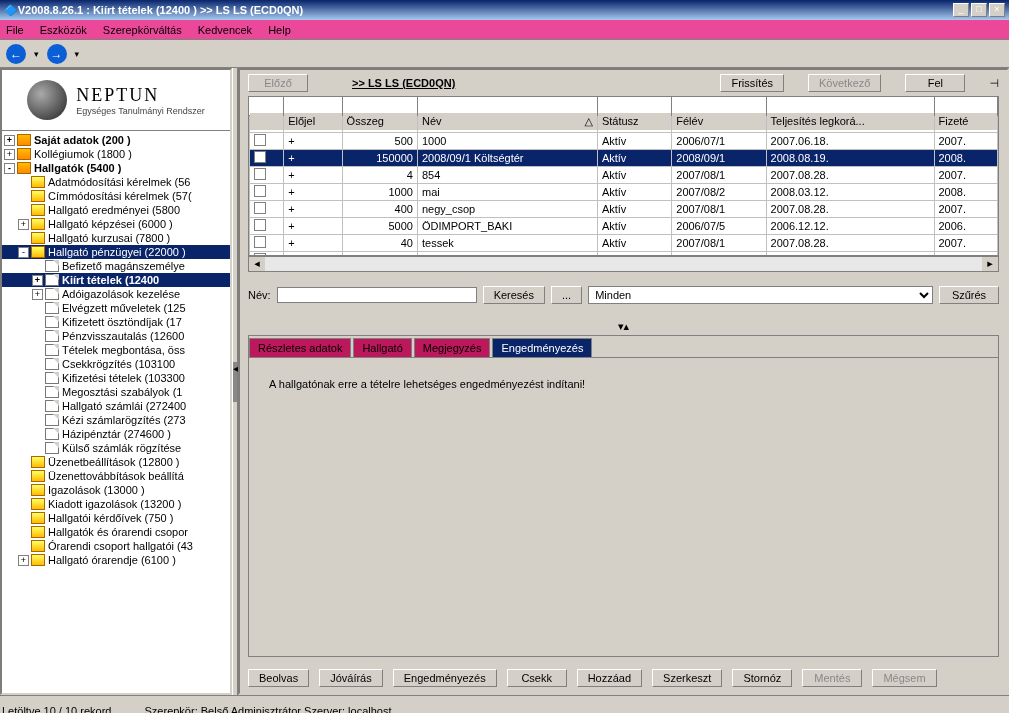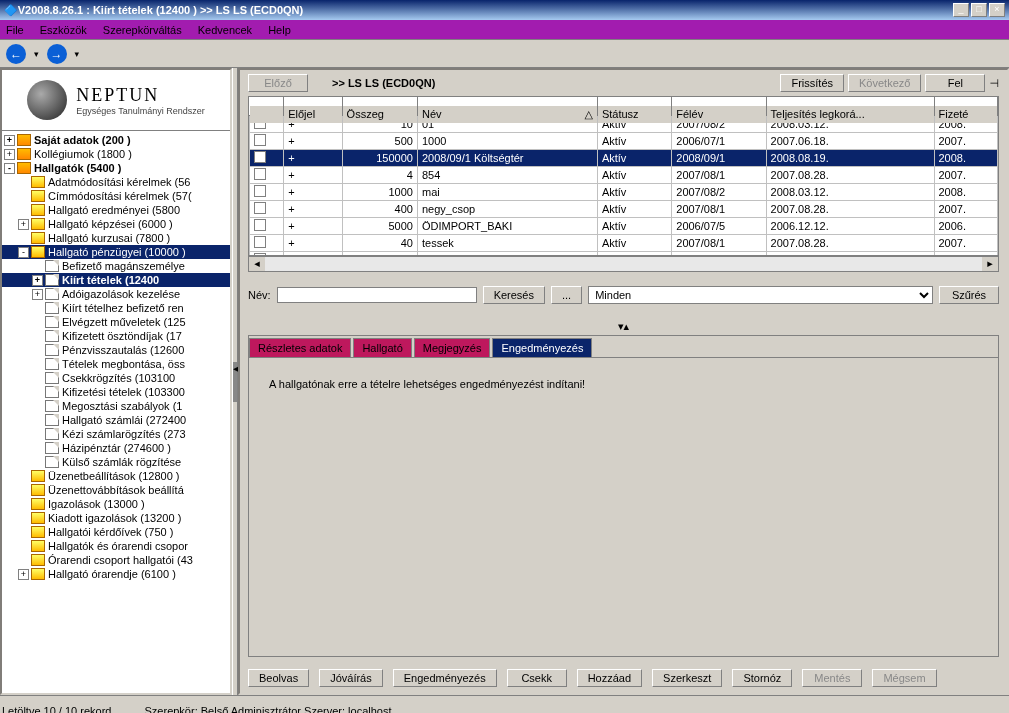--- a/index.html
+++ b/index.html
@@ -1,21 +1,21 @@
 <!DOCTYPE html>
 <html><head>
 <meta charset="utf-8">
 <style>
 * { box-sizing: border-box; margin: 0; padding: 0; font-family: Tahoma, Arial, sans-serif; font-size: 11px; }
 body { background: #d4d0c8; width: 1009px; height: 713px; overflow: hidden; position: relative; }
 .titlebar { background: linear-gradient(#08246b,#a6caf0); color:#fff; height:20px; display:flex; align-items:center; padding:0 4px; }
 .titlebar .title { flex:1; font-weight:bold; }
 .winbtns { display:flex; gap:2px; }
 .winbtn { width:16px; height:14px; background:#d4d0c8; border:1px solid #808080; border-top-color:#fff; border-left-color:#fff; font-size:9px; text-align:center; cursor:pointer; }
-.menubar { background:#a21caf; height:20px; display:flex; align-items:center; padding:0 6px; gap:16px; border-bottom:1px solid #808080; }
+.menubar { background:#ec4899; height:20px; display:flex; align-items:center; padding:0 6px; gap:16px; border-bottom:1px solid #808080; }
 .menubar span { cursor:pointer; }
 .toolbar-nav { height:28px; display:flex; align-items:center; padding:0 6px; gap:8px; border-bottom:1px solid #808080; }
 .navarrow { width:20px; height:20px; border-radius:50%; background:#0a5fd6; color:#fff; display:flex; align-items:center; justify-content:center; cursor:pointer; font-size:12px; }
 .dd { font-size:9px; color:#000; }
 .main { display:flex; height:calc(100% - 20px - 20px - 28px - 18px); }
 .sidebar { width:232px; background:#fff; border:2px inset #d4d0c8; display:flex; flex-direction:column; }
 .logo { padding:10px 6px; border-bottom:1px solid #808080; text-align:center; }
 .logo .npt { font-family:Georgia,serif; font-size:18px; letter-spacing:2px; }
 .logo .sub { font-size:9px; color:#444; }
 .stone { display:inline-block; width:40px; height:40px; background:radial-gradient(circle at 35% 35%,#aaa,#222); border-radius:50%; vertical-align:middle; margin-right:6px;}
@@ -27,27 +27,27 @@
 .exp { width:11px; height:11px; border:1px solid #808080; text-align:center; line-height:9px; margin-right:2px; font-size:9px; background:#fff; color:#000;}
 .sp0 { width:0; display:inline-block;} .sp1{width:14px;display:inline-block;} .sp2{width:28px;display:inline-block;}
 .ic { width:14px; height:12px; display:inline-block; margin-right:3px; }
 .ic-book{background:linear-gradient(#fb0,#f80);border:1px solid #a60;}
 .ic-page{background:#fff;border:1px solid #777; position:relative;}
 .ic-page::after{content:"";position:absolute;right:-1px;top:-1px;border:3px solid transparent;border-top-color:#d4d0c8;border-right-color:#d4d0c8;}
 .ic-pages{background:linear-gradient(#ff6,#fb0);border:1px solid #a60;}
 .content { flex:1; display:flex; flex-direction:column; border:2px inset #d4d0c8; background:#d4d0c8; position:relative;}
 .splitter{width:6px;background:#d4d0c8;border-left:1px solid #fff;border-right:1px solid #808080;display:flex;align-items:center;justify-content:center;}
 .splitter-handle{width:4px;height:40px;background:#888;cursor:ew-resize;}
-.topbar { display:flex; align-items:center; padding:4px 8px; gap:4px; }
-.breadcrumb { font-weight:bold; padding-left:20px;}
+.topbar { display:flex; align-items:center; padding:4px 8px; gap:24px; }
+.breadcrumb { font-weight:bold; padding-left:20px;text-decoration:underline;}
 .btn { background:#d4d0c8; border:1px solid #808080; border-top-color:#fff; border-left-color:#fff; padding:2px 10px; cursor:pointer; min-width:60px; text-align:center;}
 .btn[disabled]{color:#888;}
 .grid-wrap{background:#fff;border:1px solid #808080;margin:0 8px;height:160px;overflow:auto;position:relative;}
 .grid{border-collapse:collapse;width:100%;}
-.grid th{background:#d4d0c8;border:1px solid #808080;border-top-color:#fff;border-left-color:#fff;padding:2px 4px;text-align:left;font-weight:normal;position:sticky;top:8px;}
+.grid th{background:#d4d0c8;border:1px solid #808080;border-top-color:#fff;border-left-color:#fff;padding:2px 4px;text-align:left;font-weight:normal;position:sticky;top:15px;}
 .grid td{border:1px solid #c0c0c0;padding:1px 4px;white-space:nowrap;}
 .grid tr.selrow td{background:#0a246a;color:#fff;}
 .chk{width:12px;height:12px;border:1px solid #808080;background:#fff;display:inline-block;}
 .num{text-align:right;}
 .hscroll{height:16px;background:#d4d0c8;border:1px solid #808080;margin:0 8px;display:flex;}
 .hscroll .ar{width:16px;text-align:center;cursor:pointer;}
 .hscroll .track{flex:1;background:#e8e8e8;}
 .searchbar{display:flex;align-items:center;padding:14px 8px;gap:6px;}
 .searchbar input,.searchbar select{border:1px solid #808080;padding:1px 2px;background:#fff;}
 .divider-arrow{text-align:center;padding:2px 0;cursor:pointer;}
@@ -142,45 +142,39 @@
         <div class="tree-row">
           <span class="sp1"></span>
           <span style="width: 13px; display: inline-block;"></span>
           <span class="ic ic-pages"></span>
           <span>Hallgató kurzusai (7800  )</span>
         </div>
         <div class="tree-row hi">
           <span class="sp1"></span>
           <span class="exp">-</span>
           <span class="ic ic-pages"></span>
-          <span>Hallgató pénzügyei (10000  )</span>
+          <span>Hallgató pénzügyei (22000  )</span>
         </div>
         <div class="tree-row">
           <span class="sp2"></span>
           <span style="width: 13px; display: inline-block;"></span>
           <span class="ic ic-page"></span>
           <span>Befizető magánszemélye</span>
         </div>
         <div class="tree-row bold sel">
           <span class="sp2"></span>
           <span class="exp">+</span>
           <span class="ic ic-page"></span>
           <span>Kiírt tételek (12400</span>
         </div>
         <div class="tree-row">
           <span class="sp2"></span>
           <span class="exp">+</span>
           <span class="ic ic-page"></span>
           <span>Adóigazolások kezelése</span>
-        </div>
-        <div class="tree-row">
-          <span class="sp2"></span>
-          <span style="width: 13px; display: inline-block;"></span>
-          <span class="ic ic-page"></span>
-          <span>Kiírt tételhez befizető ren</span>
         </div>
         <div class="tree-row">
           <span class="sp2"></span>
           <span style="width: 13px; display: inline-block;"></span>
           <span class="ic ic-page"></span>
           <span>Elvégzett műveletek (125</span>
         </div>
         <div class="tree-row">
           <span class="sp2"></span>
           <span style="width: 13px; display: inline-block;"></span>

